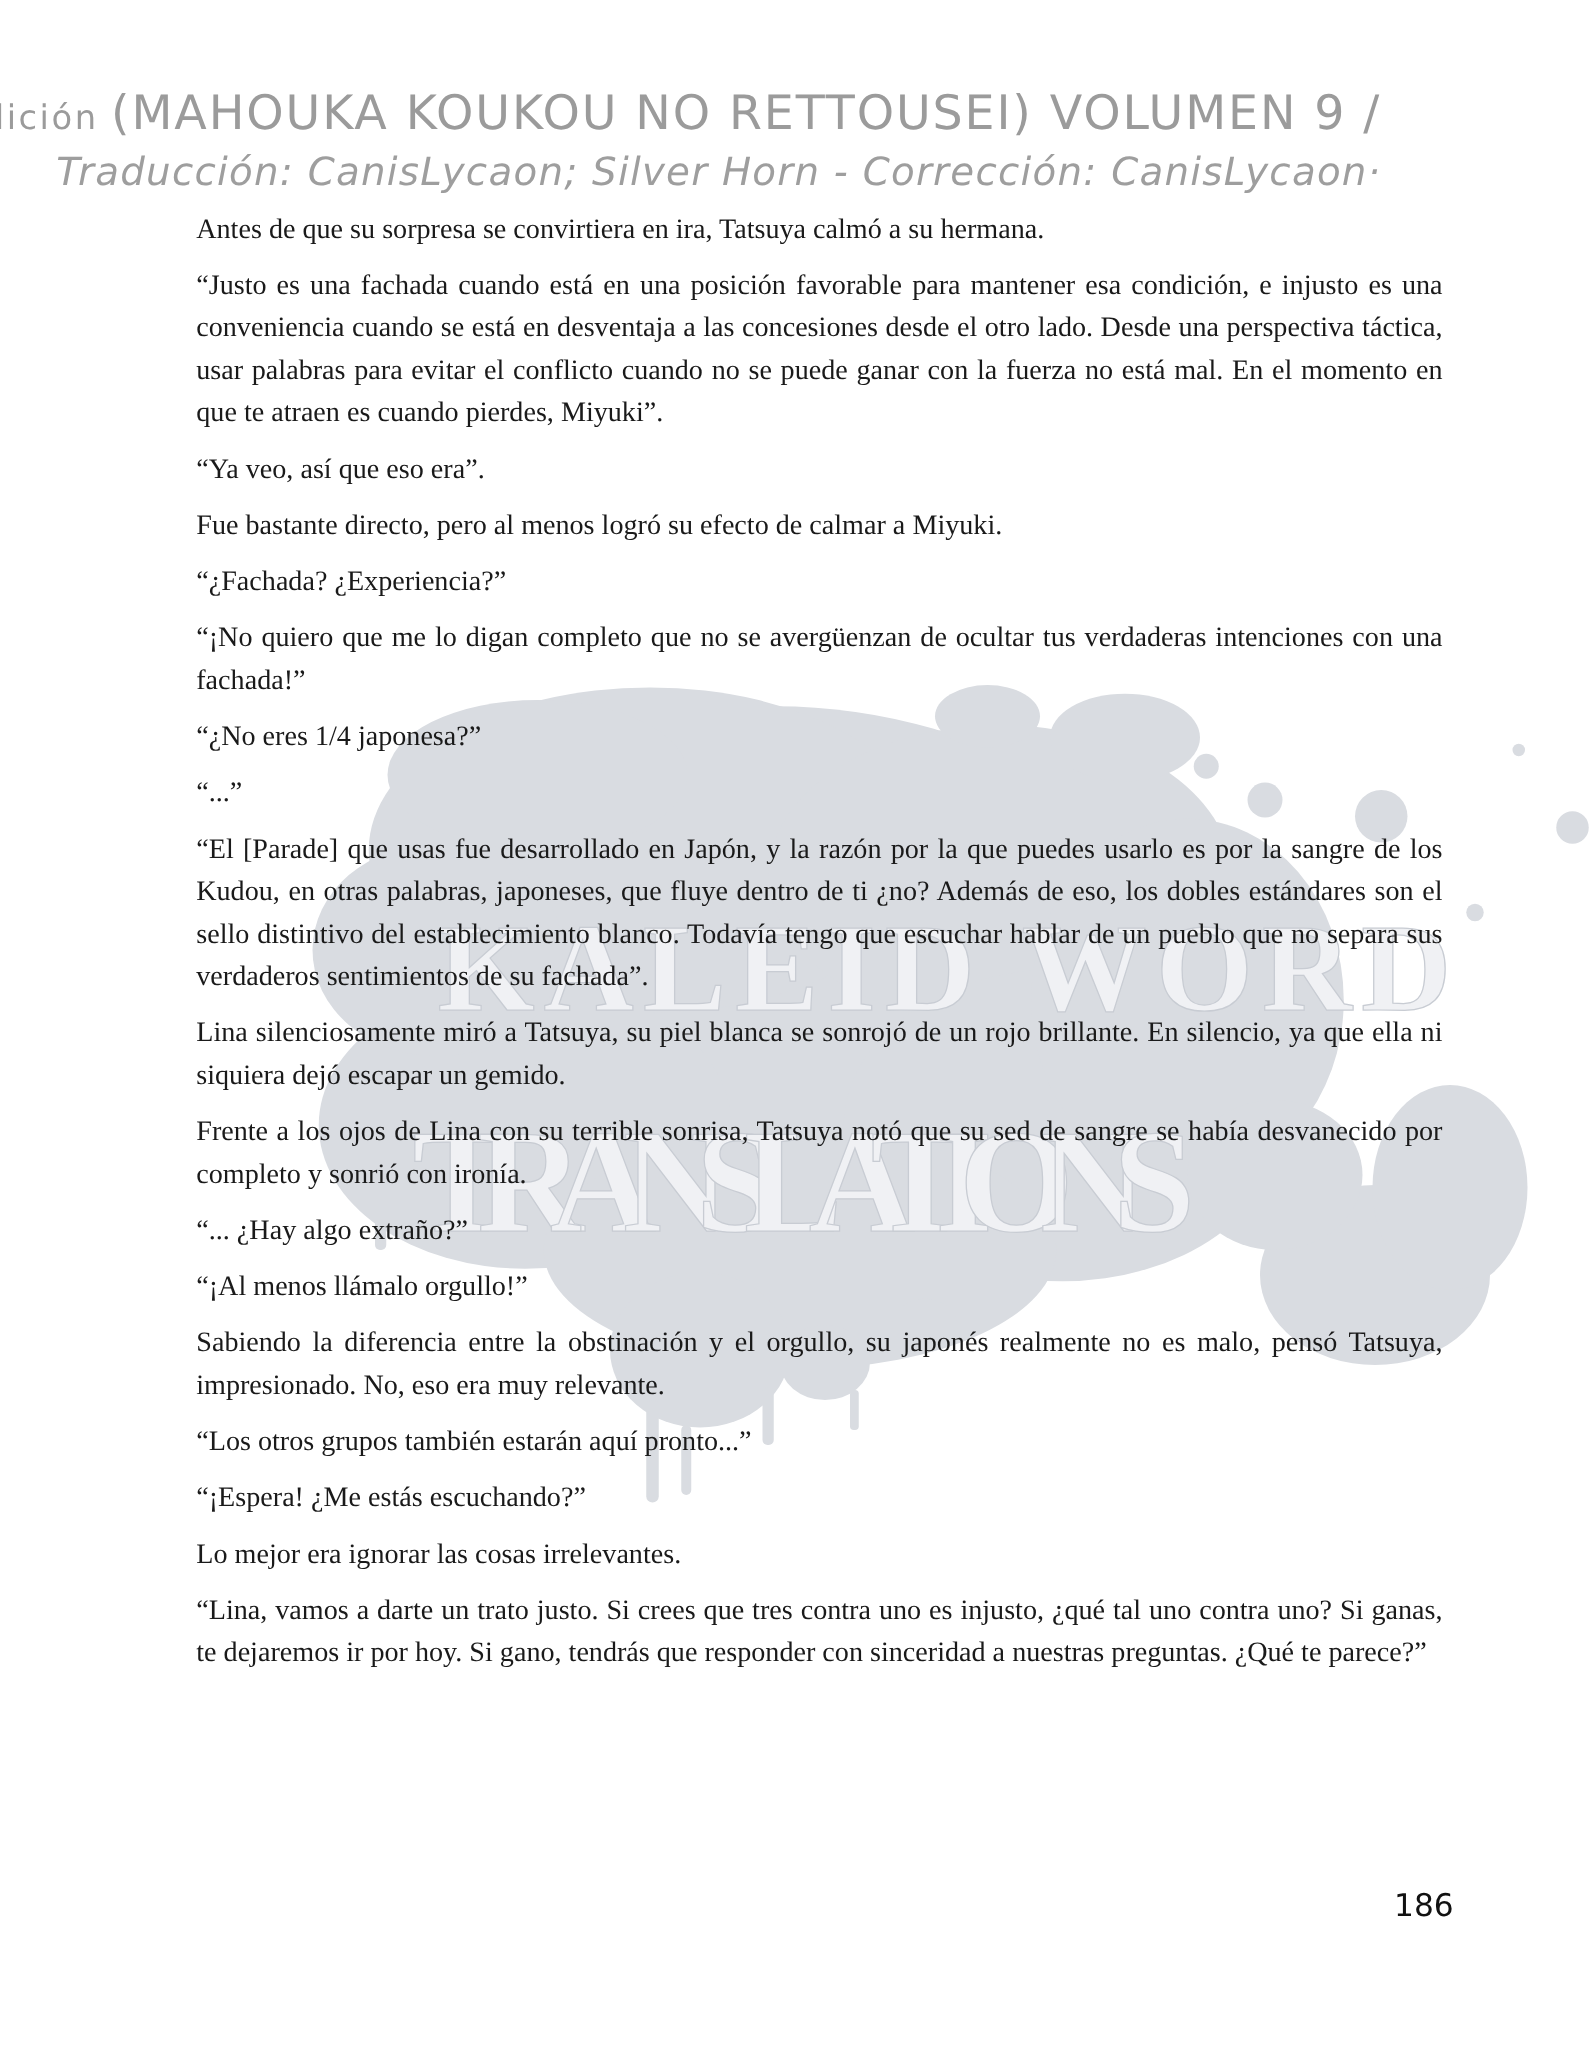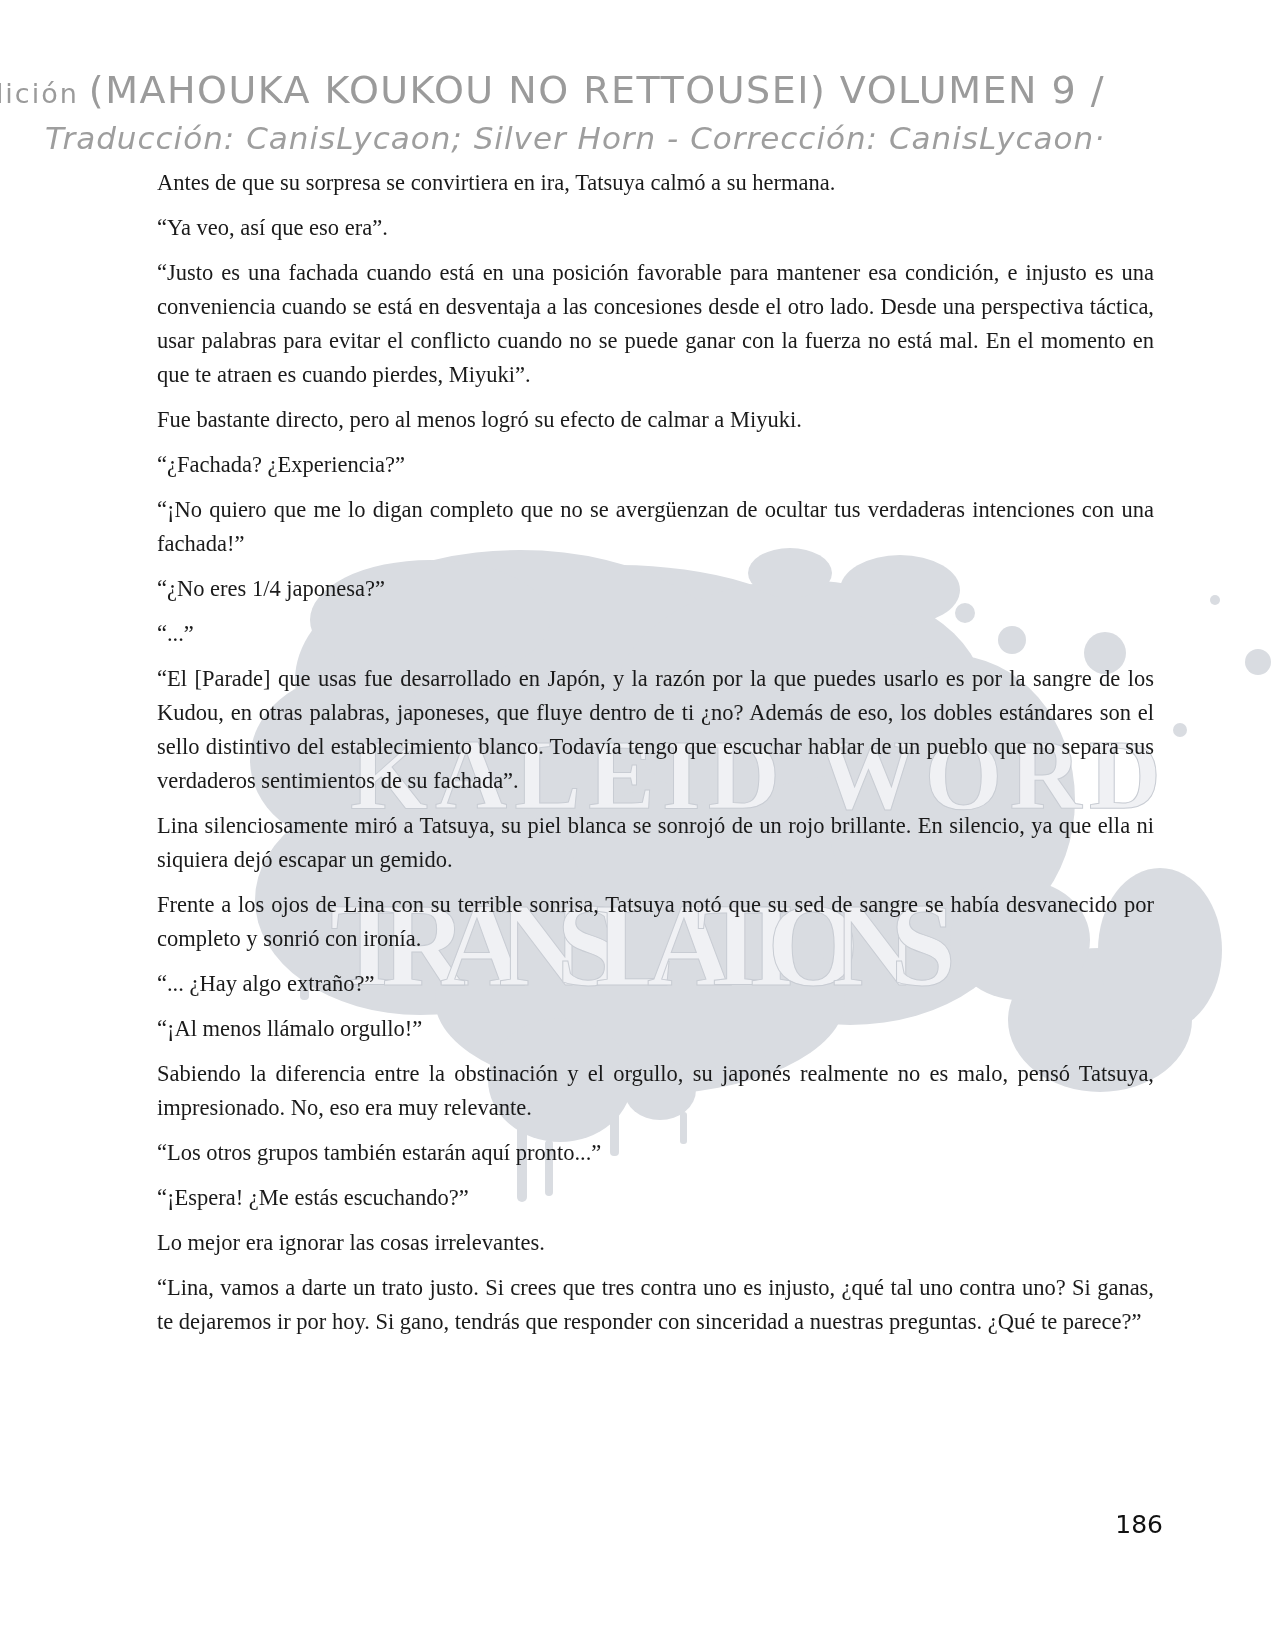--- a/index.html
+++ b/index.html
@@ -113,22 +113,22 @@
 
   <div class="header">
     <div class="title-line">
       <span class="title-jp">condición</span><span class="title-latin">(MAHOUKA KOUKOU NO RETTOUSEI) VOLUMEN 9 /</span>
     </div>
     <div class="credits">Traducción: CanisLycaon; Silver Horn - Corrección: CanisLycaon·</div>
   </div>
 
   <div class="content">
       <p>Antes de que su sorpresa se convirtiera en ira, Tatsuya calmó a su hermana.</p>
+      <p>“Justo es una fachada cuando está en una posición favorable para mantener esa condición, e injusto es una conveniencia cuando se está en desventaja a las concesiones desde el otro lado. Desde una perspectiva táctica, usar palabras para evitar el conflicto cuando no se puede ganar con la fuerza no está mal. En el momento en que te atraen es cuando pierdes, Miyuki”.</p>
       <p>“Ya veo, así que eso era”.</p>
-      <p>“Justo es una fachada cuando está en una posición favorable para mantener esa condición, e injusto es una conveniencia cuando se está en desventaja a las concesiones desde el otro lado. Desde una perspectiva táctica, usar palabras para evitar el conflicto cuando no se puede ganar con la fuerza no está mal. En el momento en que te atraen es cuando pierdes, Miyuki”.</p>
       <p>Fue bastante directo, pero al menos logró su efecto de calmar a Miyuki.</p>
       <p>“¿Fachada? ¿Experiencia?”</p>
       <p>“¡No quiero que me lo digan completo que no se avergüenzan de ocultar tus verdaderas intenciones con una fachada!”</p>
       <p>“¿No eres 1/4 japonesa?”</p>
       <p>“...”</p>
       <p>“El [Parade] que usas fue desarrollado en Japón, y la razón por la que puedes usarlo es por la sangre de los Kudou, en otras palabras, japoneses, que fluye dentro de ti ¿no? Además de eso, los dobles estándares son el sello distintivo del establecimiento blanco. Todavía tengo que escuchar hablar de un pueblo que no separa sus verdaderos sentimientos de su fachada”.</p>
       <p>Lina silenciosamente miró a Tatsuya, su piel blanca se sonrojó de un rojo brillante. En silencio, ya que ella ni siquiera dejó escapar un gemido.</p>
       <p>Frente a los ojos de Lina con su terrible sonrisa, Tatsuya notó que su sed de sangre se había desvanecido por completo y sonrió con ironía.</p>
       <p>“... ¿Hay algo extraño?”</p>
       <p>“¡Al menos llámalo orgullo!”</p>

